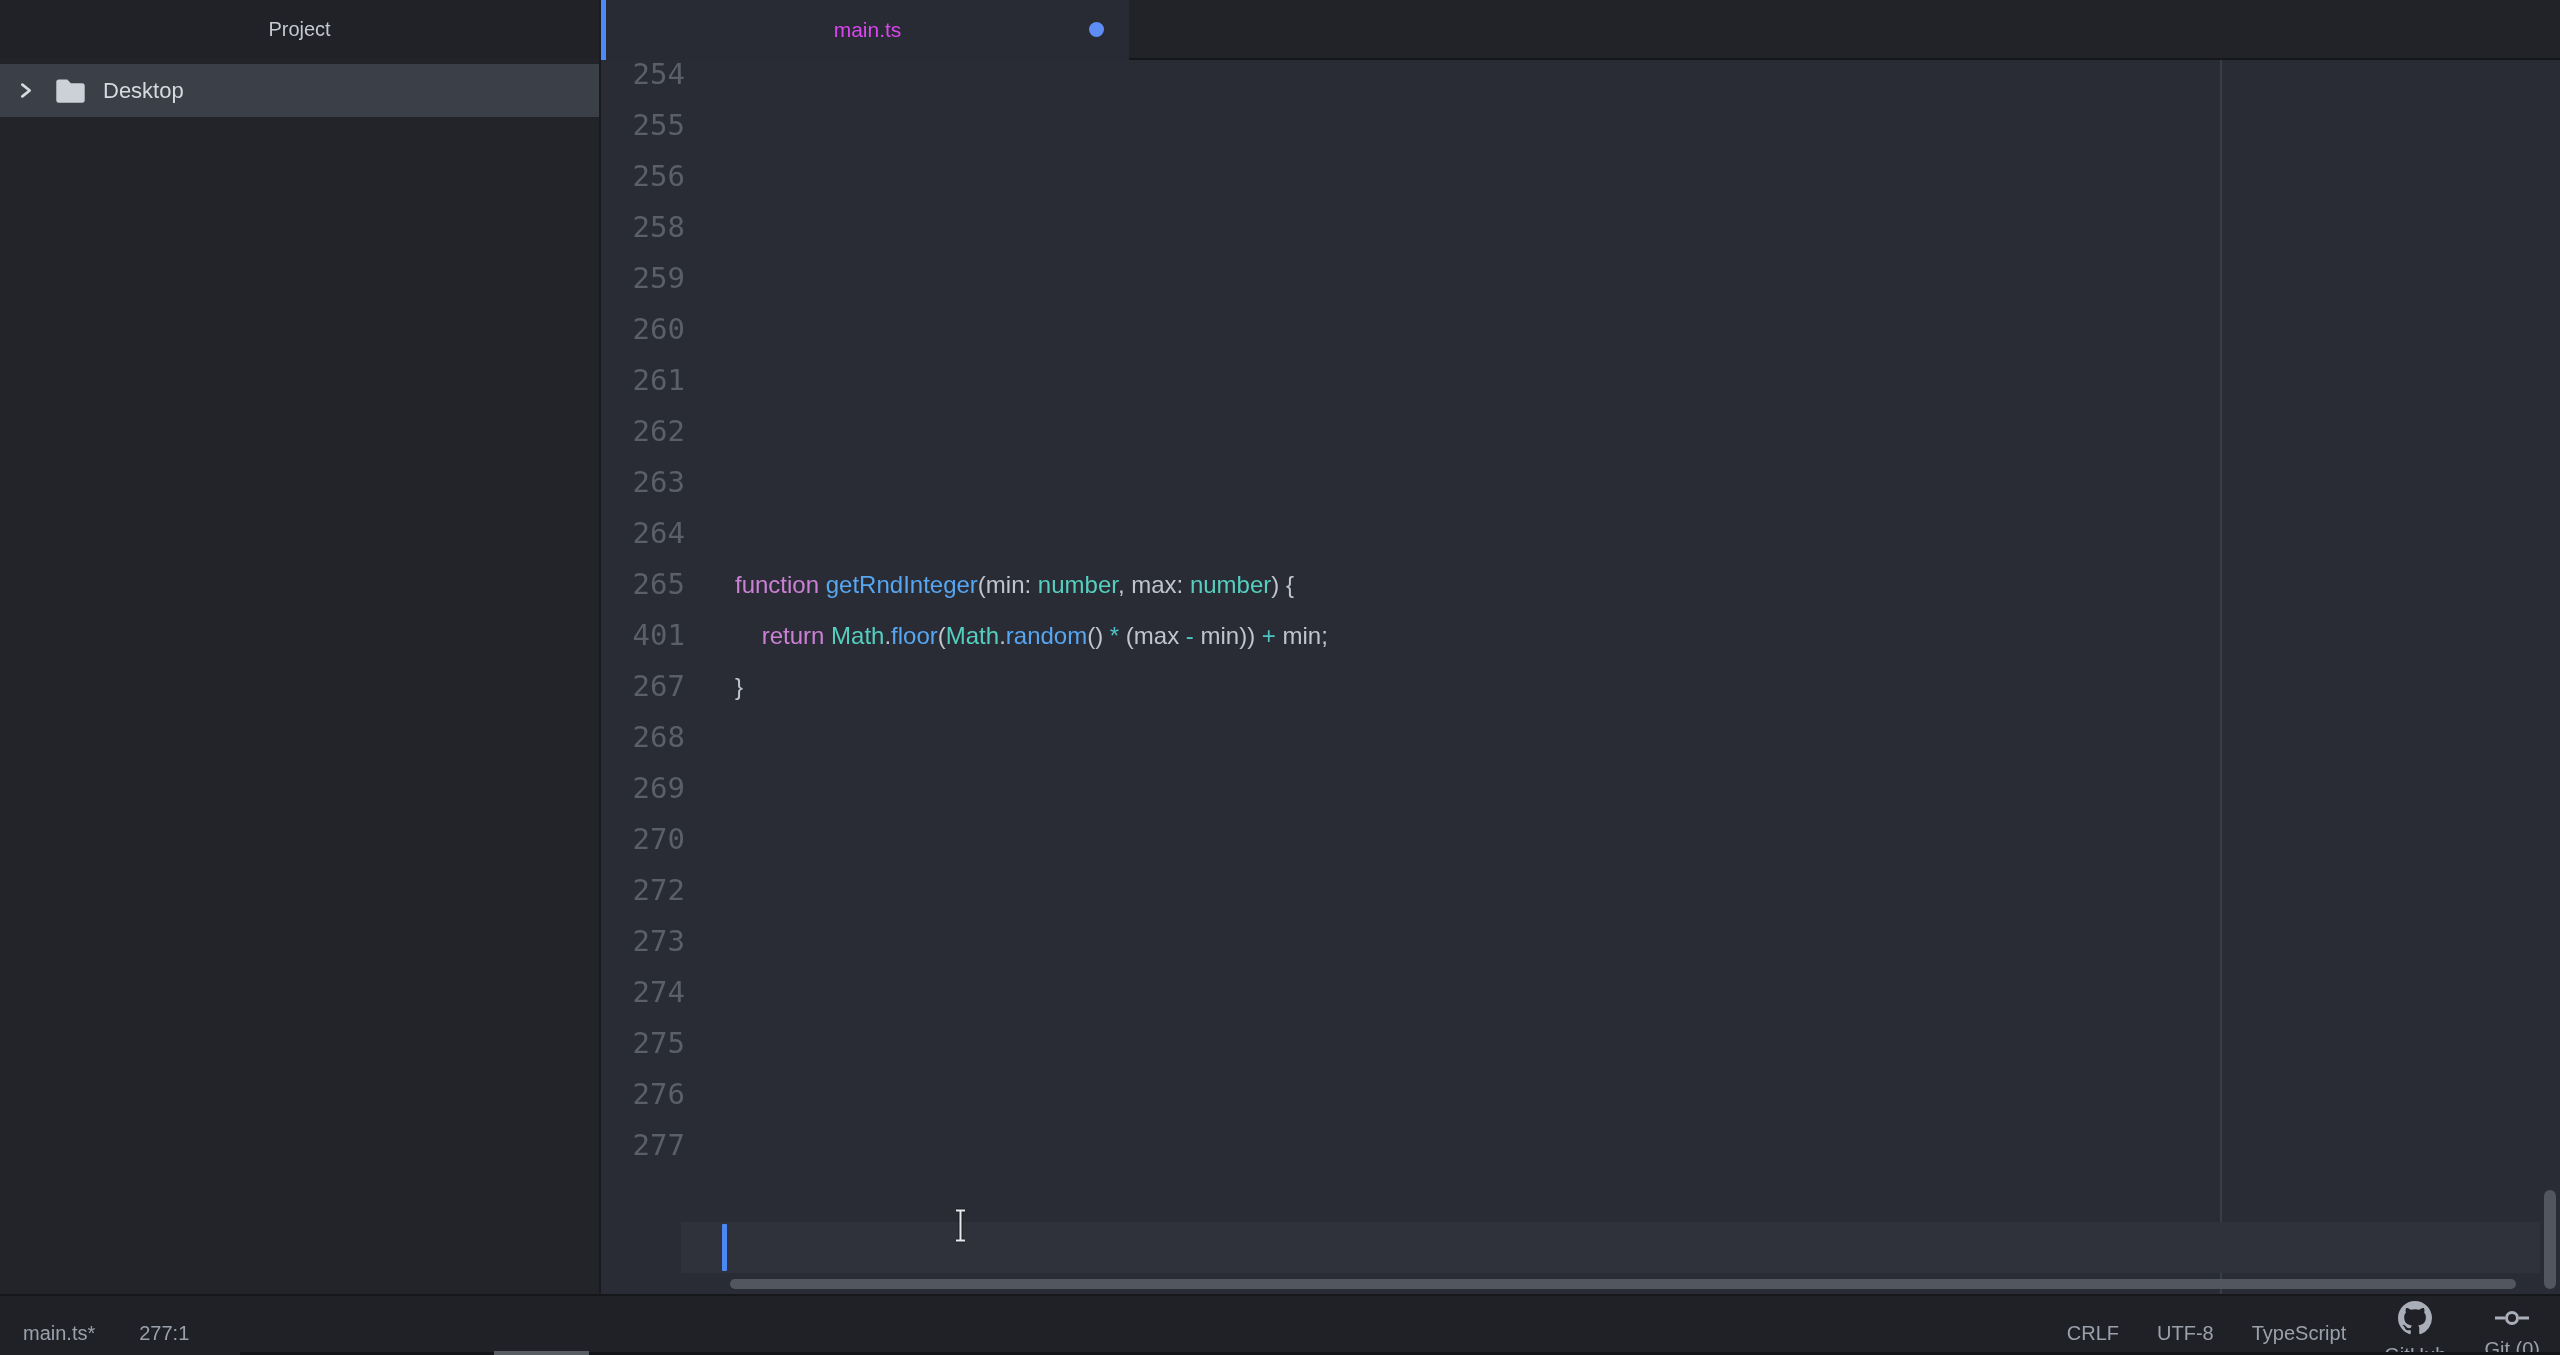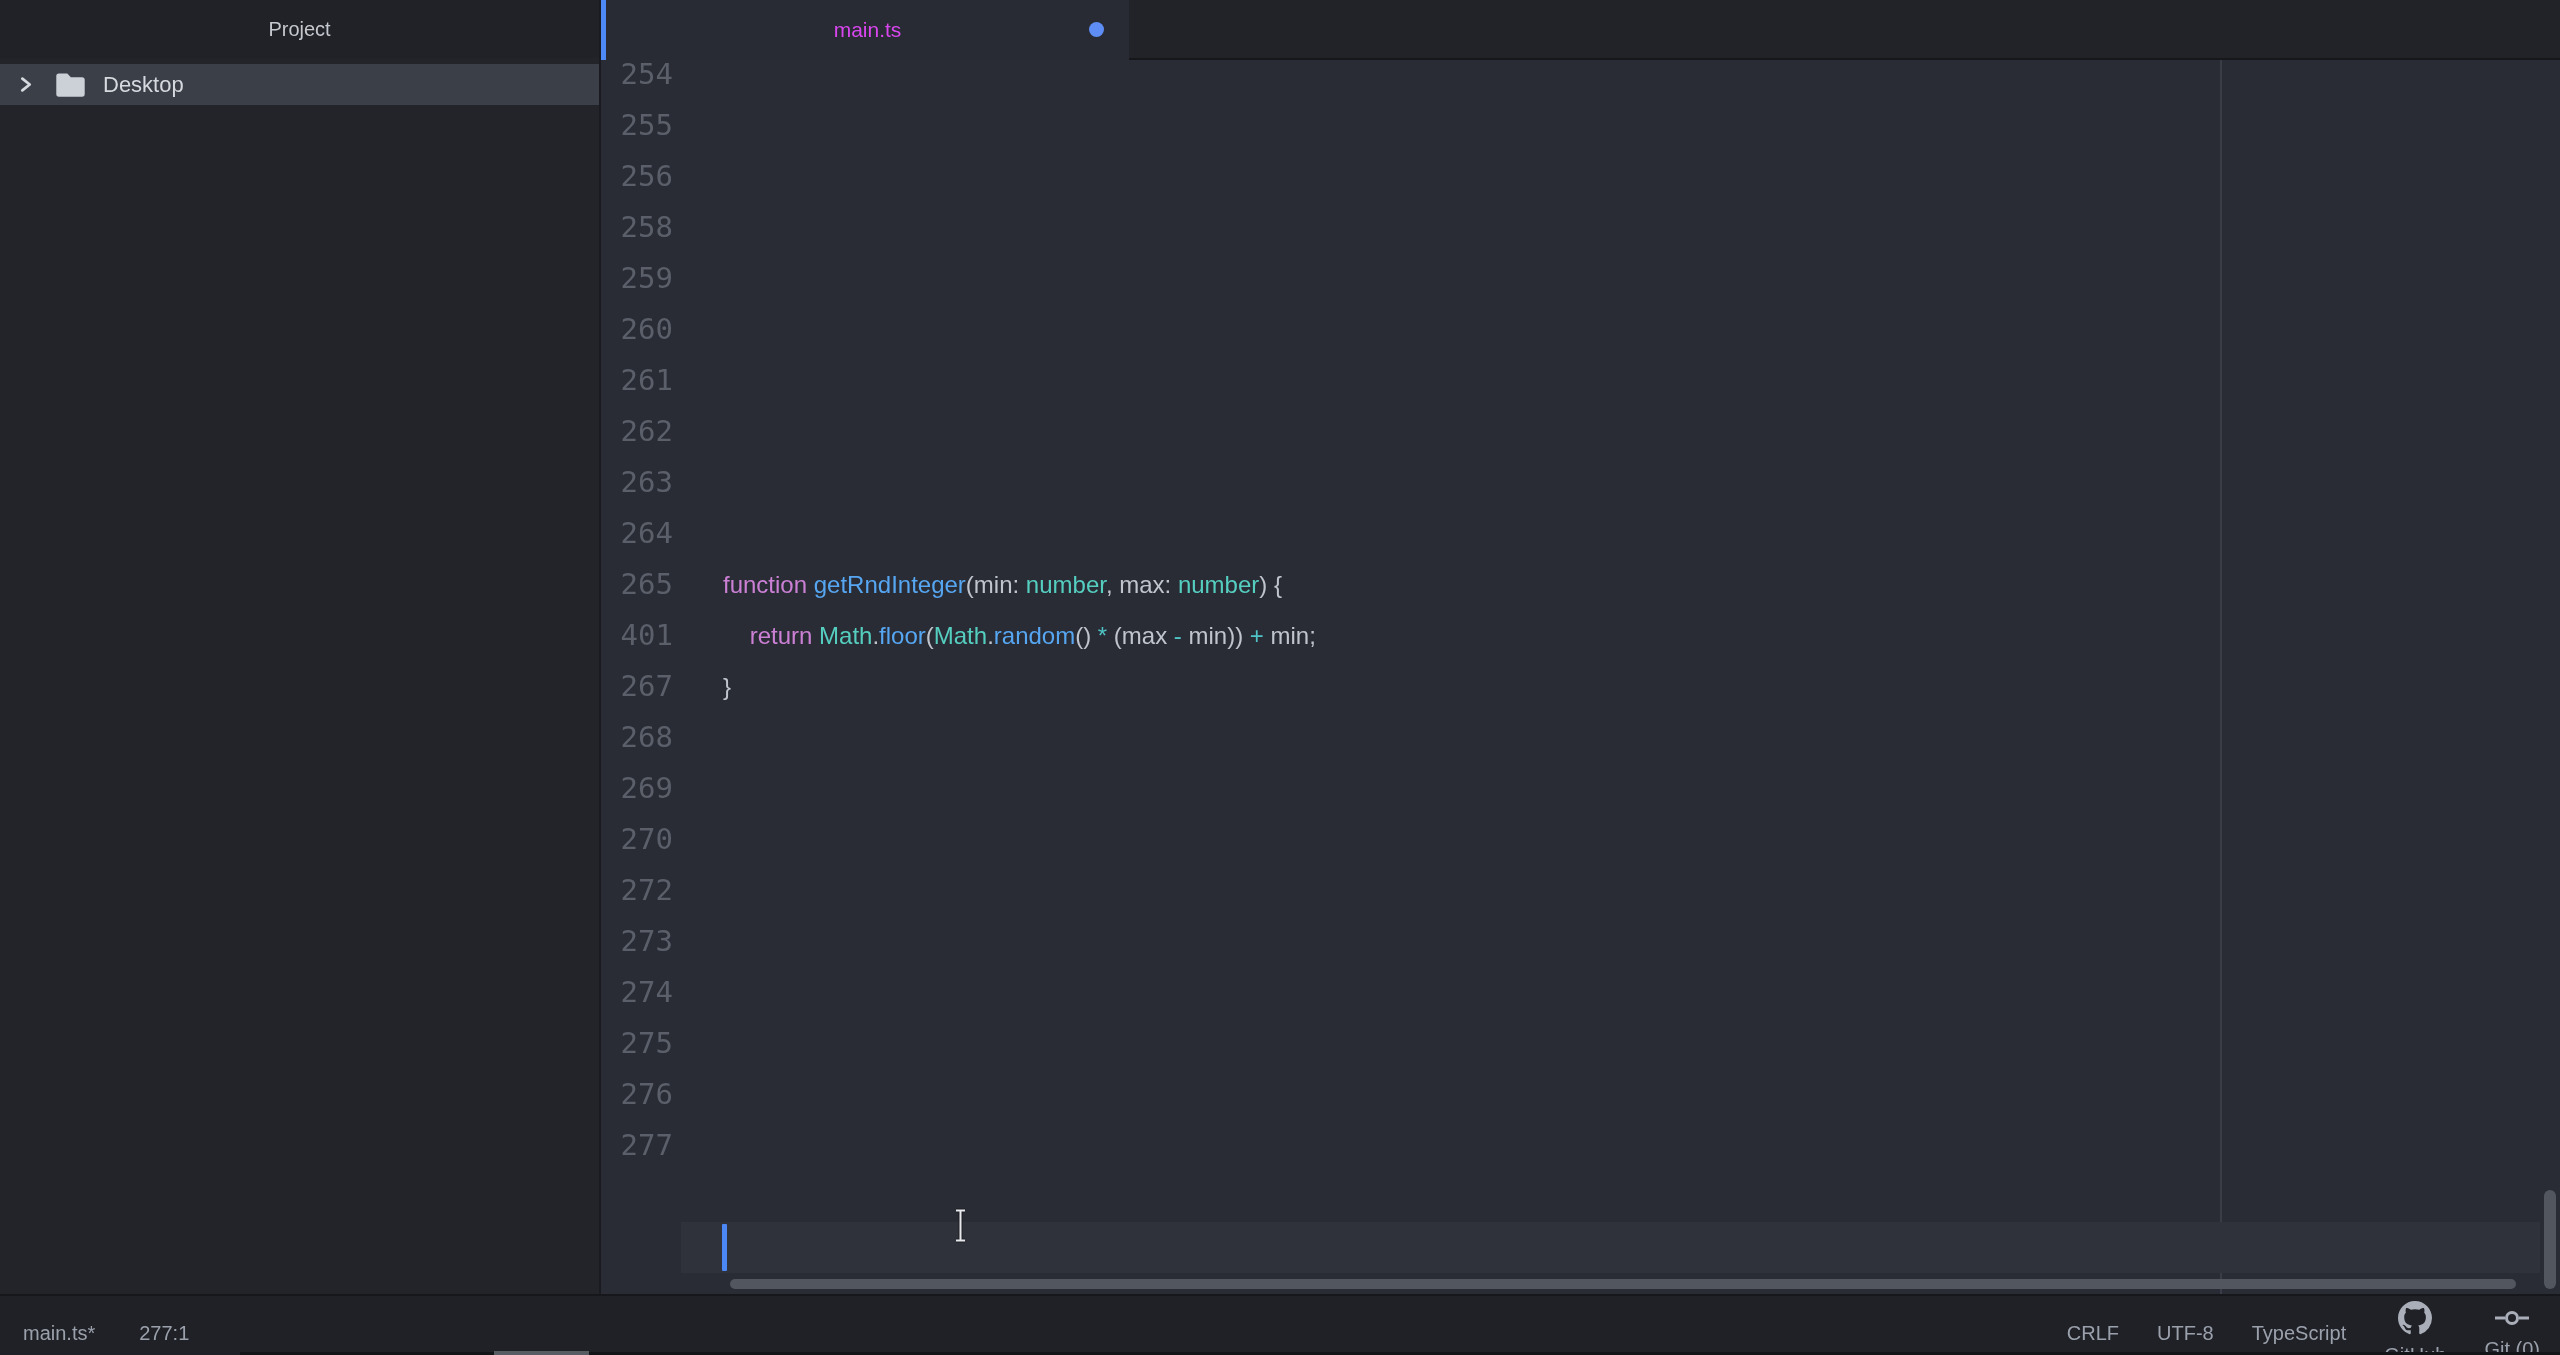--- a/index.html
+++ b/index.html
@@ -4,39 +4,39 @@
 <style>
   html,body{margin:0;padding:0;background:#101114;}
   .app{position:relative;width:2560px;height:1355px;background:#292c34;overflow:hidden;
        font-family:"Liberation Sans",sans-serif;-webkit-font-smoothing:antialiased;}
 
   
   .sidebar{position:absolute;left:0;top:0;width:601px;height:1294px;background:#222429;
            border-right:2px solid #1a1b20;box-sizing:border-box;}
   .panel-header{height:58px;background:#202228;display:flex;align-items:center;justify-content:center;
                 color:#c5c9cf;font-size:20px;}
-  .tree-row{position:absolute;left:0;top:64px;width:100%;height:41px;background:#3b3f48;
+  .tree-row{position:absolute;left:0;top:64px;width:100%;height:53px;background:#3b3f48;
             display:flex;align-items:center;cursor:default;}
   .chevron{margin-left:16px;display:flex;align-items:center;}
   .folder{margin-left:20px;display:flex;align-items:center;}
   .tree-label{margin-left:17px;color:#d6d9de;font-size:22px;}
 
   
   .tabbar{position:absolute;left:601px;top:0;right:0;height:58px;background:#212329;
           border-bottom:2px solid #16171b;z-index:3;}
   .tab{position:absolute;left:0;top:0;width:528px;height:60px;background:#282b33;
        border-left:5px solid #4e8af7;box-sizing:border-box;display:flex;align-items:center;justify-content:center;}
   .tab-label{color:#d946ef;font-size:21px;}
   .tab-dot{position:absolute;right:25px;top:22px;width:15px;height:15px;border-radius:50%;background:#5d8df5;}
 
   
   .editor{position:absolute;left:601px;top:0;right:0;bottom:61px;background:#292c34;overflow:hidden;}
   .margin-guide{position:absolute;left:1619px;top:58px;bottom:0;width:2px;background:#383d47;}
   .current-line{position:absolute;left:80px;top:1222px;width:1859px;height:51px;background:#2f323b;}
-  .rows{position:absolute;left:0;top:49px;right:16px;}
+  .rows{position:absolute;left:0;top:49px;right:16px;padding-left:12px;}
   .row{height:51px;display:flex;align-items:center;position:relative;}
   .ln{flex:0 0 72px;text-align:right;font-family:"DejaVu Sans Mono",monospace;
       font-size:29px;line-height:51px;color:#5a5f6a;}
   .code{margin-left:50px;font-family:Liberation Sans, sans-serif;font-size:24px;line-height:51px;
         white-space:pre;color:#bfc4cd;}
   .tk-plain{color:#bfc4cd;}
   .tk-keyword{color:#cb80d5;}
   .tk-func{color:#56a6f2;}
   .tk-type{color:#55cec0;}
   .tk-op{color:#4fc4c7;}

